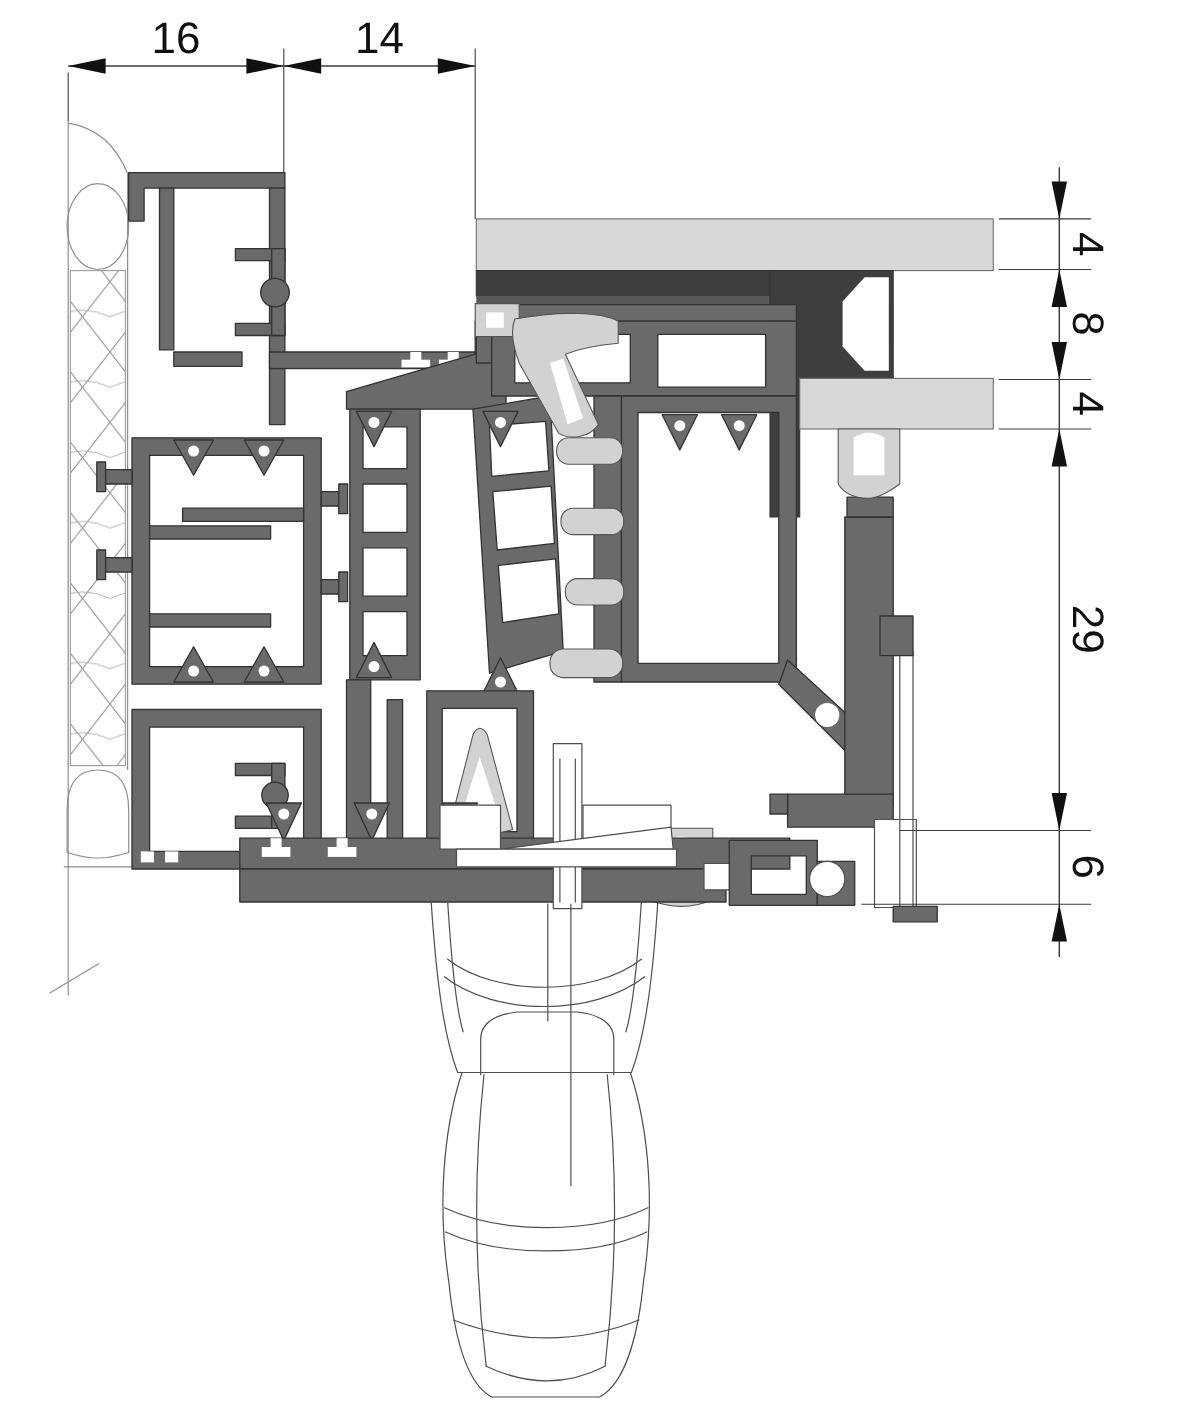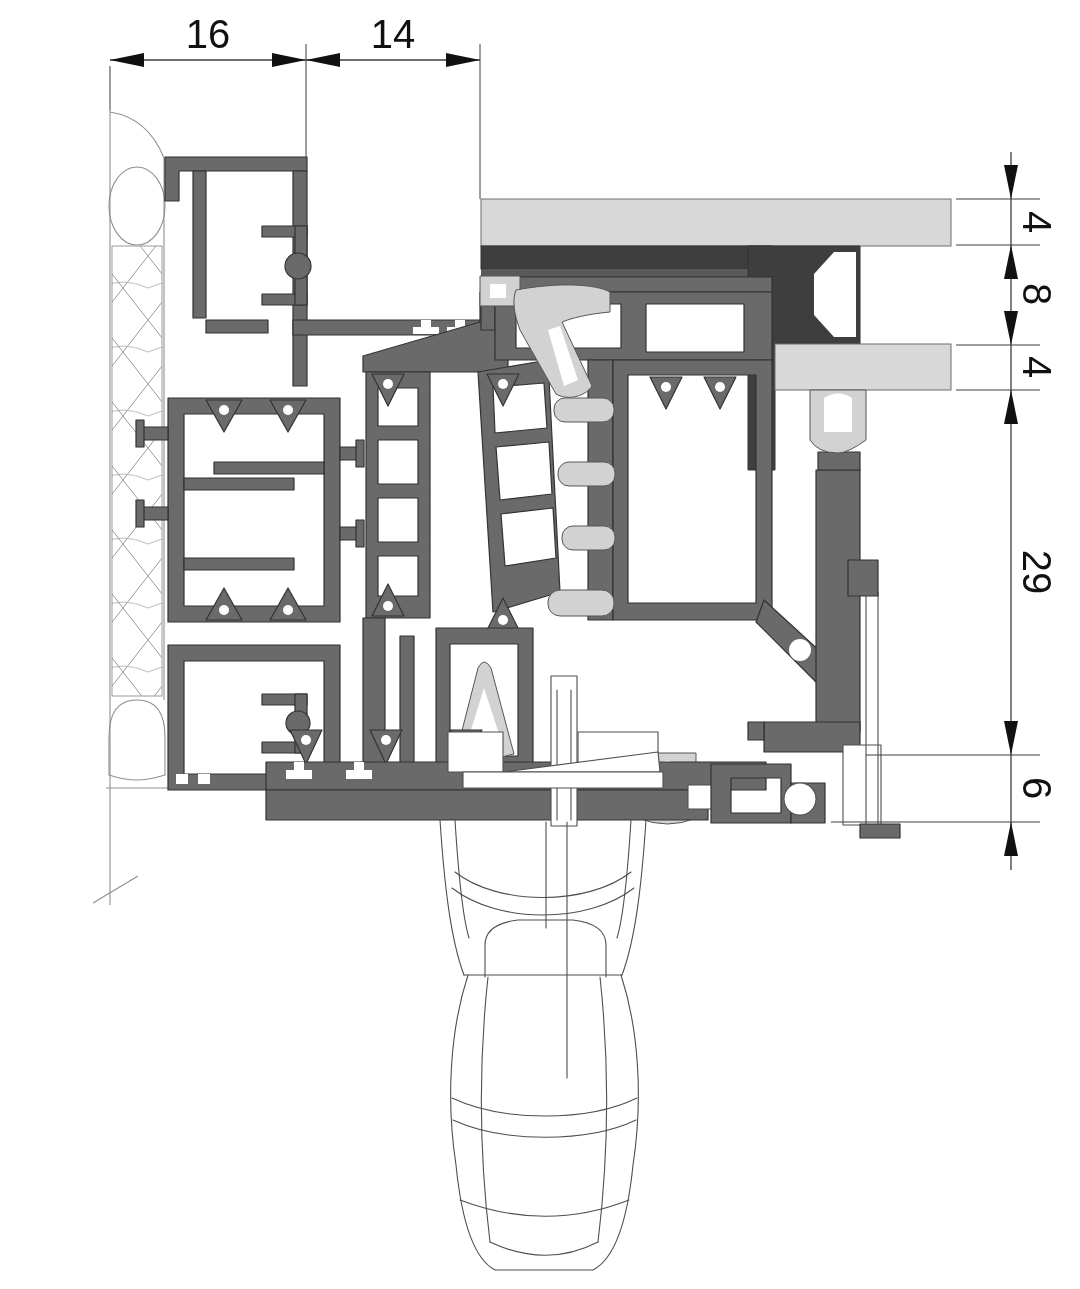--- a/index.html
+++ b/index.html
@@ -1,16 +1,16 @@
 <!DOCTYPE html>
 <html style="--background: #ffffff; --profile: #6a6a6a; --profile_dark: #3e3e3e; --profile_medium: #595959; --glass: #d8d8d8; --gasket: #d2d2d2; --outline: #333333; --thin: #6f6f6f; --wall_line: #8f8f8f; --dim_line: #3c3c3c; --dim_text: #111111;"><head>
 <meta charset="utf-8">
 <style>
   html,body{margin:0;padding:0;background:#fff;}
-  .canvas{width:1010px;height:1289px;background:var(--background,#fff);position:relative;overflow:hidden;margin-left:48px;}
+  .canvas{width:1010px;height:1289px;background:var(--background,#fff);position:relative;overflow:hidden;}
   svg{display:block;}
   svg text{font-family:"Liberation Sans","DejaVu Sans",sans-serif;font-size:40px;fill:var(--dim_text,#111);}
   .dim-line{stroke:var(--dim_line,#3c3c3c);stroke-width:1.3;fill:none;}
   .ext-line{stroke:var(--dim_line,#3c3c3c);stroke-width:1;fill:none;}
   .arrow{fill:var(--dim_text,#111);stroke:none;}
   .profile{fill:var(--profile,#6a6a6a);stroke:var(--outline,#333);stroke-width:1.2;stroke-linejoin:round;}
   .dark{fill:var(--profile_dark,#3e3e3e);stroke:var(--outline,#333);stroke-width:1;}
   .medium{fill:var(--profile_medium,#595959);stroke:none;}
   .glass{fill:var(--glass,#d8d8d8);stroke:var(--thin,#6f6f6f);stroke-width:1;}
   .gasket{fill:var(--gasket,#d2d2d2);stroke:#565656;stroke-width:1;stroke-linejoin:round;}

